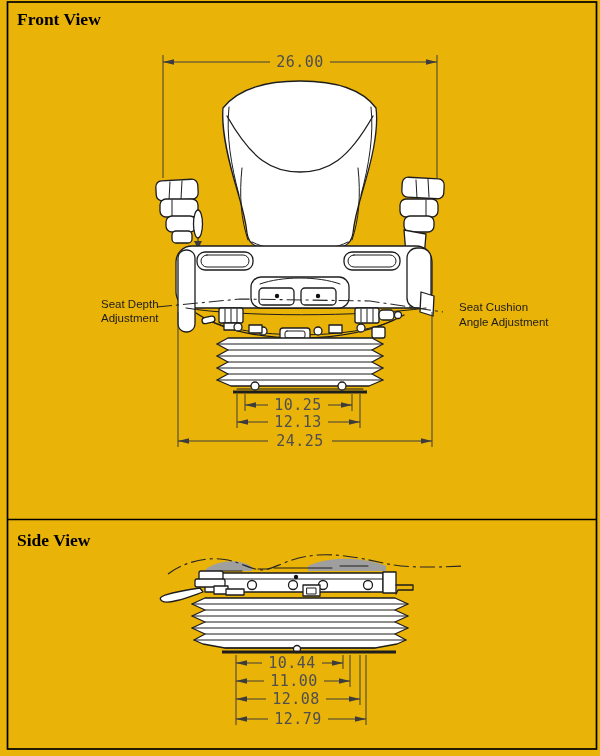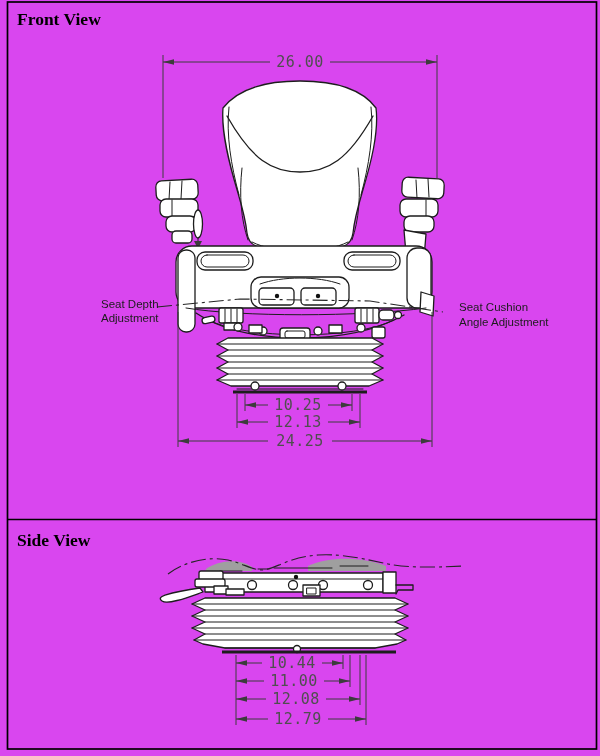--- a/index.html
+++ b/index.html
@@ -1,16 +1,16 @@
 <!DOCTYPE html>
 <html><head>
 <meta charset="utf-8">
 <style>
   html,body { margin:0; padding:0; background:#ffffff; }
-  .sheet { position:relative; width:600px; height:756px; background:#d946ef; overflow:hidden; }
+  .sheet { position:relative; width:600px; height:756px; background:#eab308; overflow:hidden; }
   svg { display:block; }
 
   .title   { fill:#000000; font:bold 17.5px "Liberation Serif", serif; }
   .callout { fill:#1c1c1c; font:11.5px "Liberation Sans", sans-serif; }
   .dimtext { fill:#4f4f4f; font:15px "DejaVu Sans Mono", monospace; letter-spacing:.5px; }
 
   .ln      { fill:none; stroke:#1d1d1d; stroke-width:1.3; stroke-linejoin:round; stroke-linecap:round; }
   .lnf     { fill:#ffffff; stroke:#1d1d1d; stroke-width:1.3; stroke-linejoin:round; stroke-linecap:round; }
   .thin    { stroke-width:1; }
   .thick   { stroke-width:2.8; stroke-linecap:butt; }

